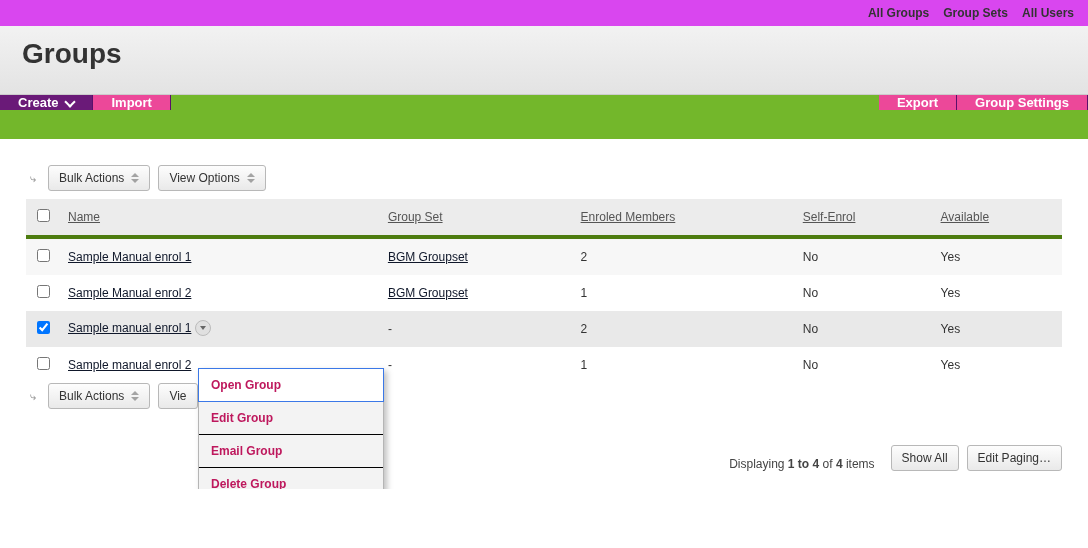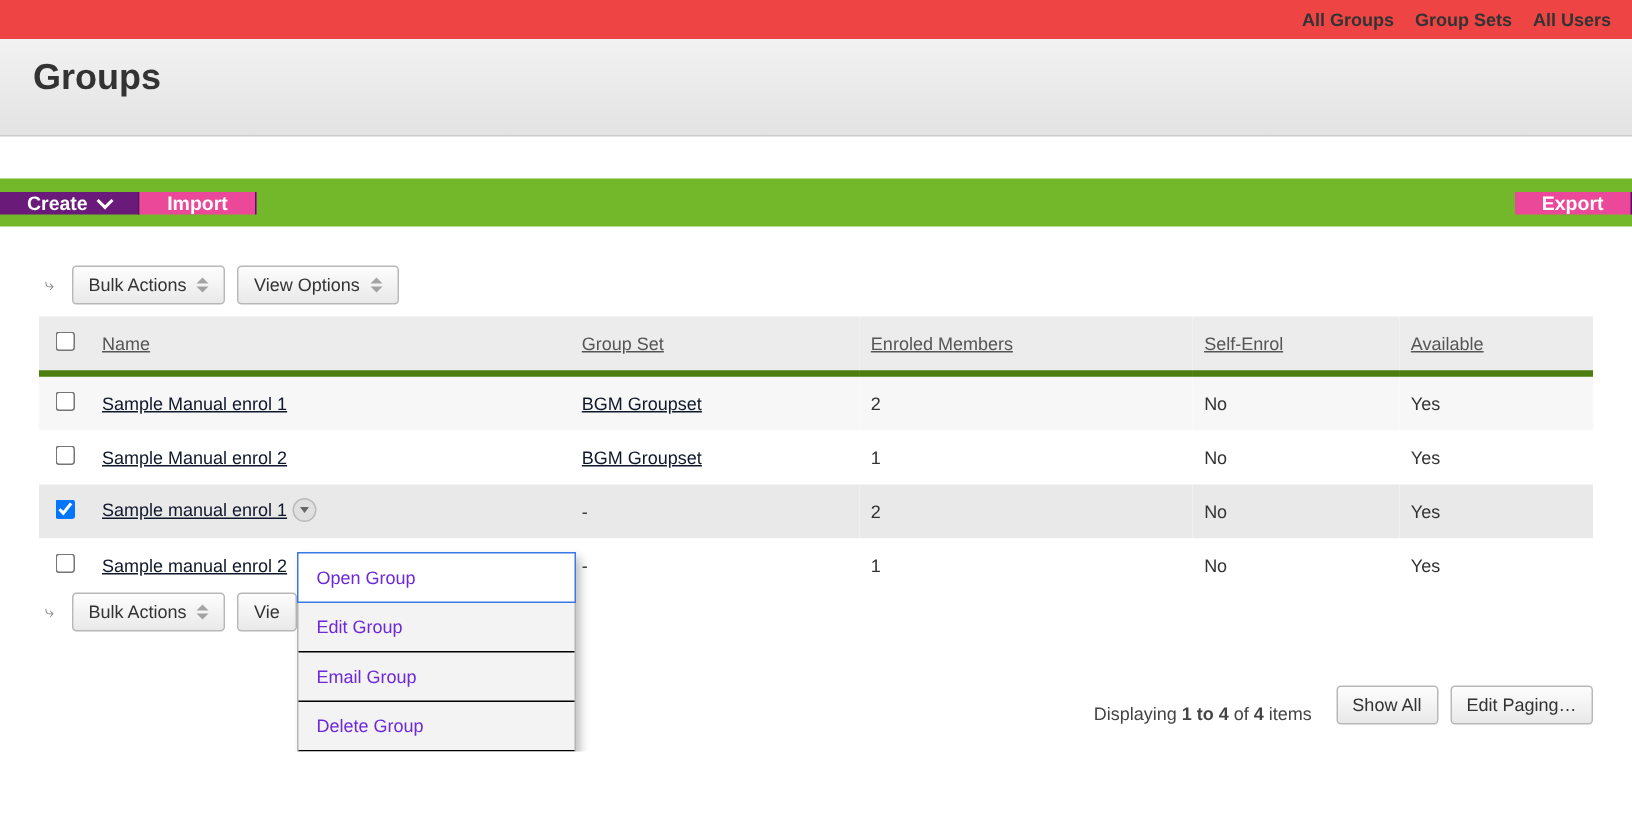--- a/index.html
+++ b/index.html
@@ -9,47 +9,46 @@
       color: #333;
       background: #fff;
       width: 1088px;
       position: relative;
     }
     .top-tabs {
       display: flex;
       justify-content: flex-end;
       gap: 14px;
       padding: 6px 14px 6px 12px;
-      background: #ef4444;
+      background: #d946ef;
       font-size: 12px;
     }
     .top-tab { cursor: pointer; font-weight: bold; }
     .page-head {
       background: linear-gradient(#f2f2f2, #e3e3e3);
       padding: 12px 22px 18px 22px;
       border-bottom: 1px solid #ccc;
     }
     .page-title {
-      font-size: 24px;
+      font-size: 28px;
       font-weight: bold;
       margin-bottom: 6px;
     }
     .page-desc {
       font-style: italic;
       color: #555;
       font-size: 13px;
       line-height: 1.4;
     }
     .page-desc .more-help { text-decoration: underline; cursor: pointer; }
     .action-bar {
       display: flex;
-      align-items: center;
-      height: 32px;
+      align-items: flex-start;
+      height: 44px;
       background: #73b72b;
-      margin-top: 28px;
     }
     .ab-left, .ab-right { display: flex; }
     .ab-btn {
       background: #ec4899;
       color: #fff;
       padding: 0 18px;
       display: flex;
       align-items: center;
       gap: 8px;
       font-weight: bold;
@@ -161,21 +160,22 @@
       right: 4px; top: 4px;
       width: 16px; height: 16px;
       border-radius: 50%;
       background: #e6e6e6; border: 1px solid #c9c9c9;
       color: #888; font-size: 11px; line-height: 14px; text-align: center;
       cursor: pointer;
     }
     .ctx-item {
       padding: 9px 12px;
       cursor: pointer;
-      color: #6d28d9;
+      color: #be185d;
+      font-weight: bold;
     }
     .ctx-item + .ctx-item { border-top: 1px solid #000000; }
     .ctx-item.selected {
       background: #fff;
       border: 1px solid #3b78e7;
       margin: -1px;
       position: relative;
     }
     
     .anno { position: absolute; pointer-events: none; z-index: 30; }
@@ -207,20 +207,23 @@
     </div>
     <div class="ab-btn">
       <span>Import</span>
     </div>
   </div>
   <div class="ab-spacer"></div>
   <div class="ab-right">
     <div class="ab-btn">
       <span>Export</span>
     </div>
+    <div class="ab-btn">
+      <span>Group Settings</span>
+    </div>
   </div>
 </div>
 
 <div class="content">
 
   <div class="toolbar-row">
     <span class="tree-toggle">⤷</span>
     <button class="btn">
       <span>Bulk Actions</span>
       <span class="dd-arrows"></span>

